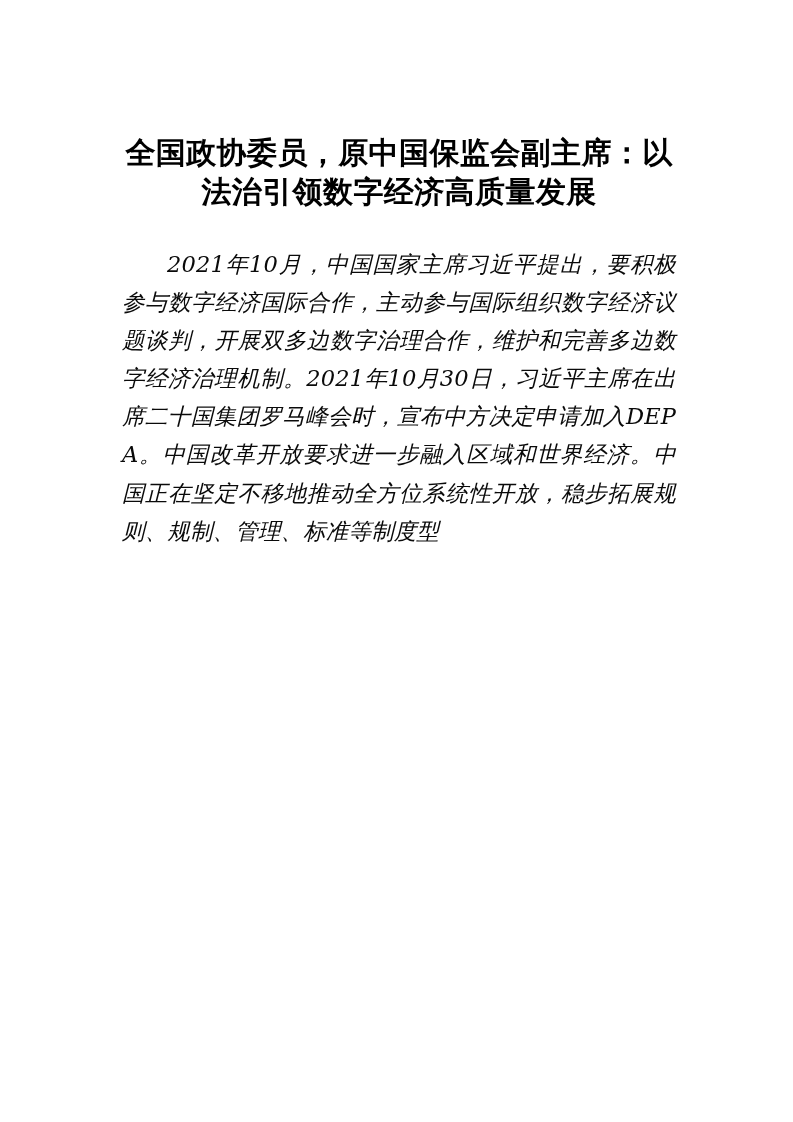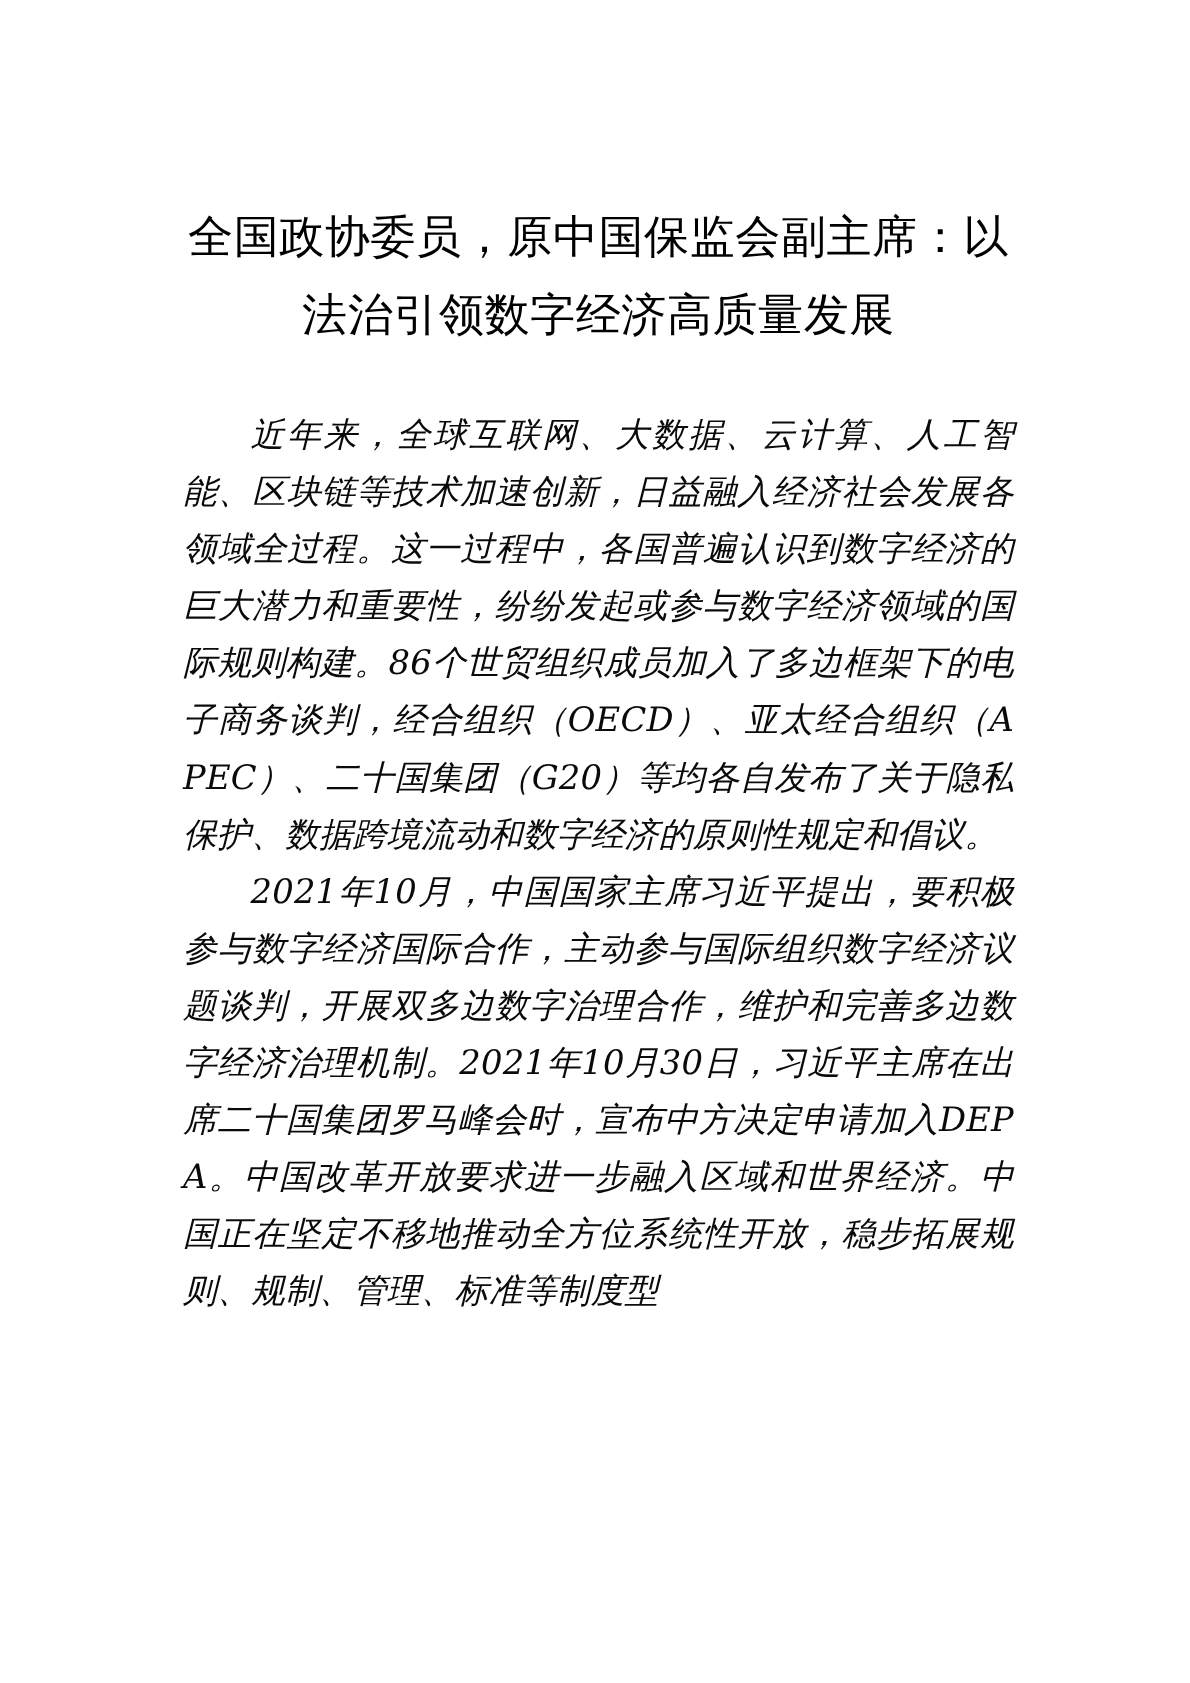--- a/index.html
+++ b/index.html
@@ -22,22 +22,22 @@
   .doc-body {
     position: absolute;
     left: 122px;
     top: 0;
     width: 554px;
   }
 
   .doc-title {
     font-family: "Liberation Serif", "DejaVu Serif", serif;
     font-size: 30px;
-    line-height: 52px;
-    font-weight: 400;
+    line-height: 39px;
+    font-weight: 700;
     color: #000000;
     text-align: center;
     letter-spacing: 0.4px;
     margin: 0;
     padding-top: 133px;
     padding-bottom: 0;
     white-space: pre-wrap;
     word-break: break-all;
   }
 
@@ -72,19 +72,18 @@
 </style>
 </head>
 <body>
 
 <div class="page">
   <div class="doc-body">
 
     <h1 class="doc-title">全国政协委员，原中国保监会副主席：以法治引领数字经济高质量发展</h1>
 
     <div class="body-block">
-      <p class="para">近年来，全球互联网、大数据、云计算、人工智能、区块链等技术加速创新，日益融入经济社会发展各领域全过程。这一过程中，各国普遍认识到数字经济的巨大潜力和重要性，纷纷发起或参与数字经济领域的国际规则构建。86个世贸组织成员加入了多边框架下的电子商务谈判，经合组织（OECD）、亚太经合组织（APEC）、二十国集团（G20）等均各自发布了关于隐私保护、数据跨境流动和数字经济的原则性规定和倡议。</p>
       <p class="para">2021年10月，中国国家主席习近平提出，要积极参与数字经济国际合作，主动参与国际组织数字经济议题谈判，开展双多边数字治理合作，维护和完善多边数字经济治理机制。2021年10月30日，习近平主席在出席二十国集团罗马峰会时，宣布中方决定申请加入DEPA。中国改革开放要求进一步融入区域和世界经济。中国正在坚定不移地推动全方位系统性开放，稳步拓展规则、规制、管理、标准等制度型</p>
     </div>
 
     <div class="page-footer-space"></div>
   </div>
 </div>
 
 </body></html>

